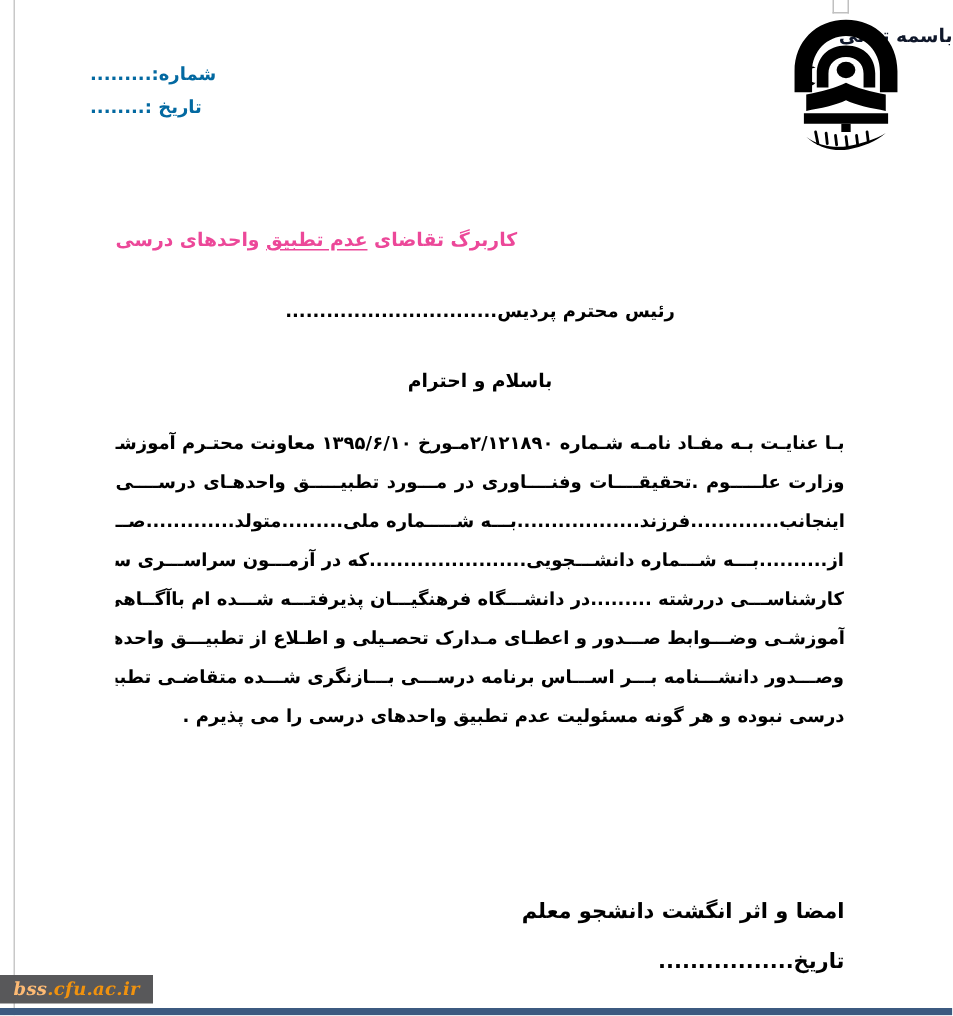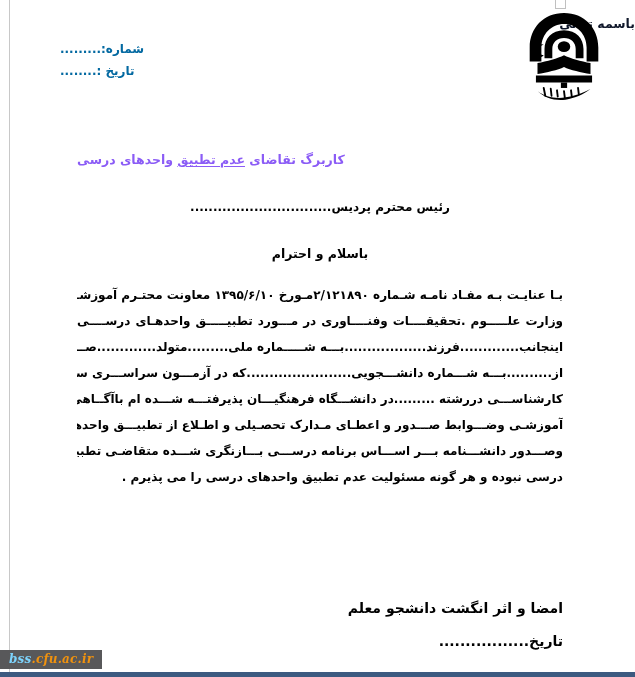--- a/index.html
+++ b/index.html
@@ -56,21 +56,21 @@
     padding: 3px 9px 4px 9px;
     direction: ltr;
     font-family: "DejaVu Serif", "Liberation Serif", serif;
     font-size: 12px;
     font-style: italic;
     font-weight: bold;
     letter-spacing: 0.2px;
     line-height: 1;
     white-space: nowrap;
   }
-  .watermark .wm-a { color: #7dd3fc; }
+  .watermark .wm-a { color: #fdba74; }
   .watermark .wm-b { color: #f0920e; }
 
   
   .basmalah {
     position: absolute;
     top: 16px;
     left: 0;
     width: 635px;
     text-align: right;
     font-size: 12.5px;
@@ -101,21 +101,21 @@
 
   
   .doc-title {
     position: absolute;
     top: 152px;
     right: 72px;
     width: 486px;
     text-align: left;
     font-size: 12.5px;
     font-weight: bold;
-    color: #8b5cf6;
+    color: #ec4899;
   }
   .doc-title .underlined {
     text-decoration: underline;
     text-underline-offset: 2px;
   }
   .addressee {
     position: absolute;
     top: 200px;
     right: 72px;
     width: 486px;

